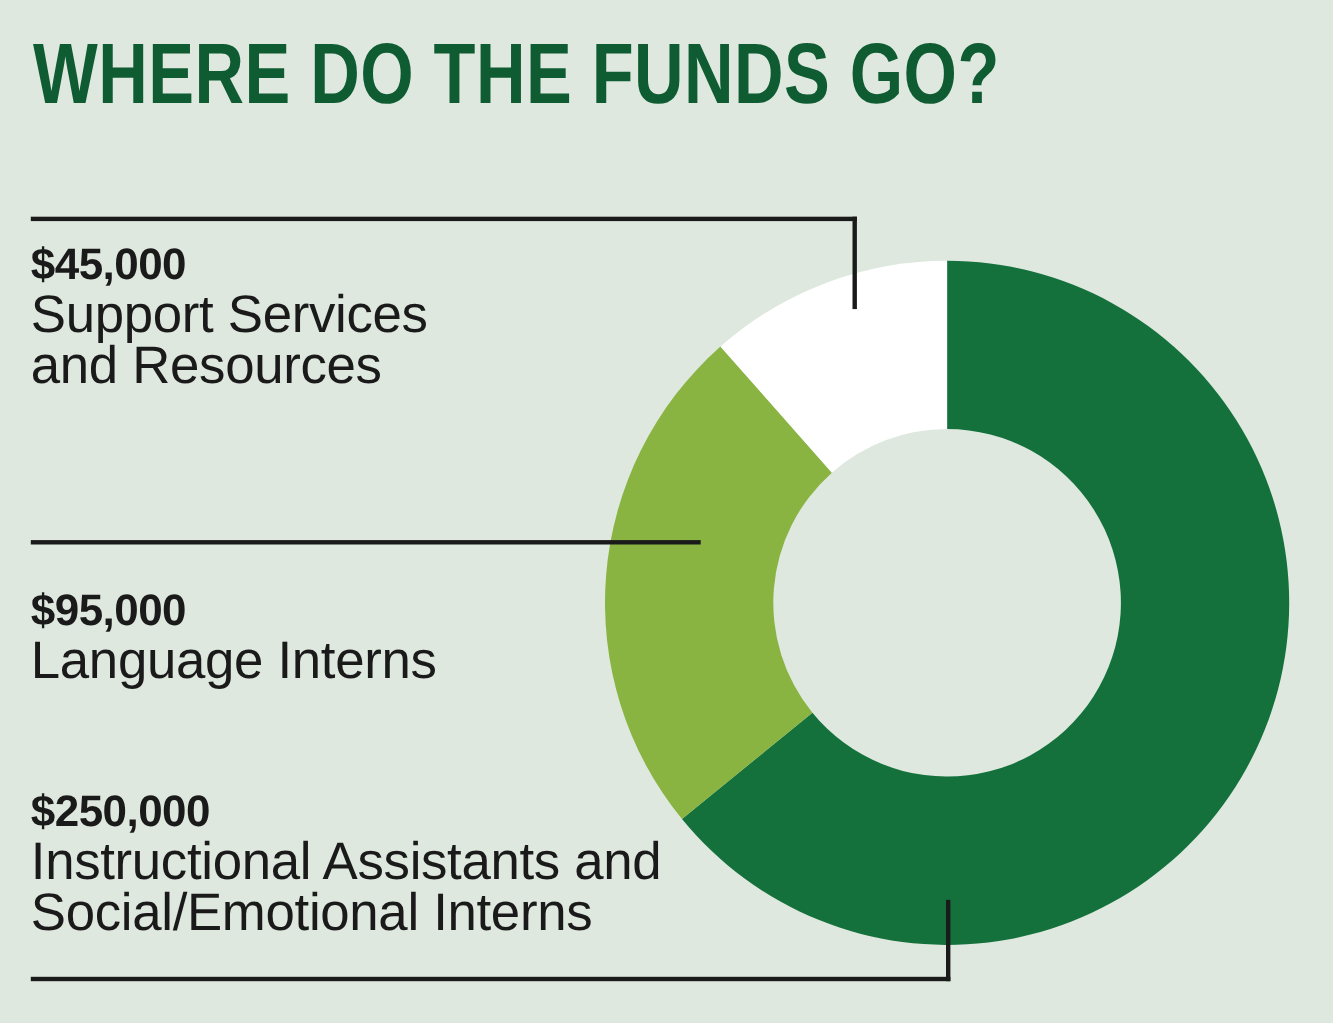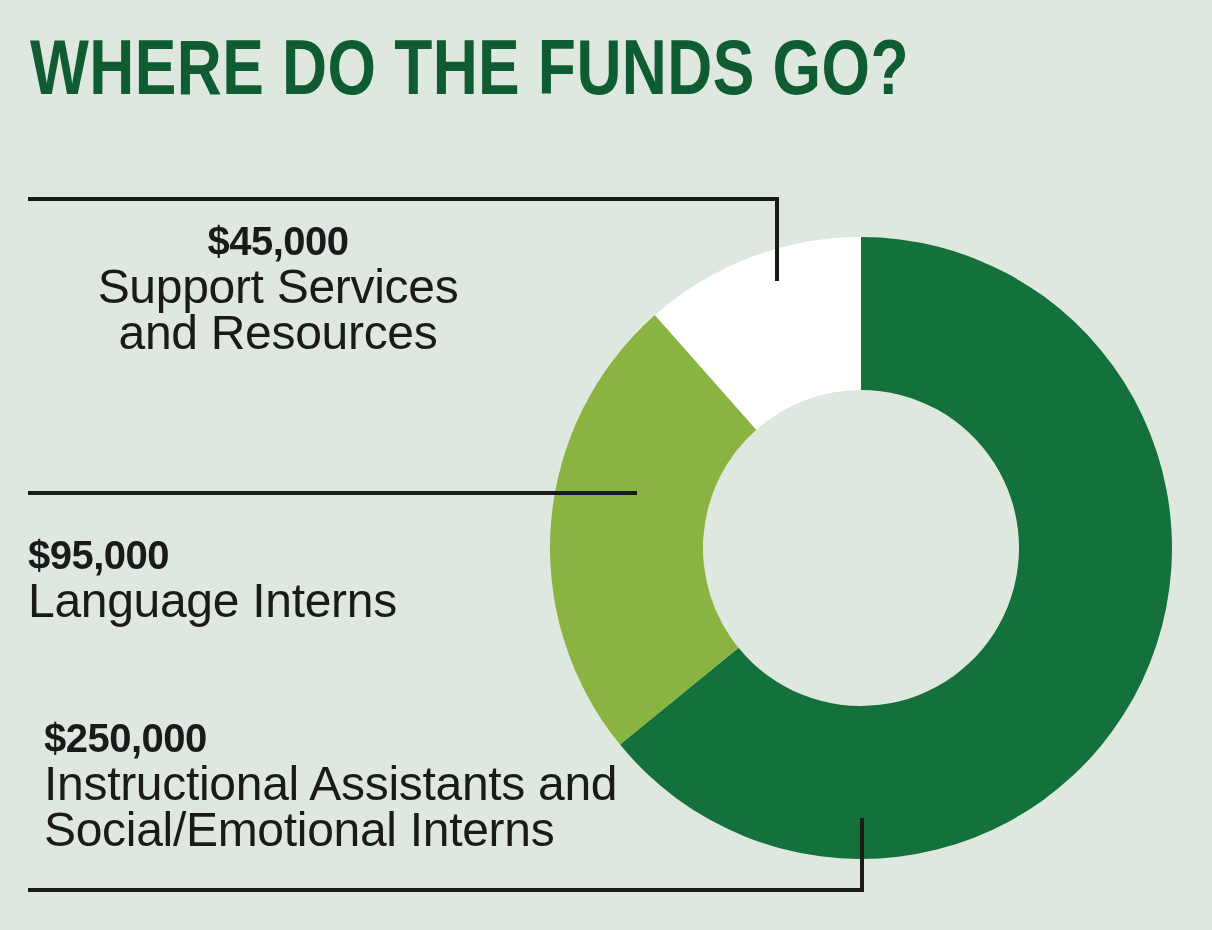--- a/index.html
+++ b/index.html
@@ -71,23 +71,23 @@
   }
   .callout .desc {
     font-family:"Liberation Sans","DejaVu Sans", sans-serif;
     font-weight:normal;
     font-size:48px;
     line-height:46px;
     letter-spacing:-0.3px;
     white-space:pre-line;
   }
 
-  #callout-support   { left:28px; top:218px;  width:500px;text-align:center; }
+  #callout-support   { left:28px; top:218px;  width:500px; }
   #callout-interns   { left:28px; top:532px;  width:500px; }
-  #callout-assistants{ left:28px; top:715px;  width:620px;margin-left:16px; }
+  #callout-assistants{ left:28px; top:715px;  width:620px; }
 </style>
 </head>
 <body>
 
 <div id="stage">
 
   <h1 id="page-title">WHERE DO THE FUNDS GO?</h1>
 
   <svg id="donut-chart" viewBox="0 0 1212 930">
 

